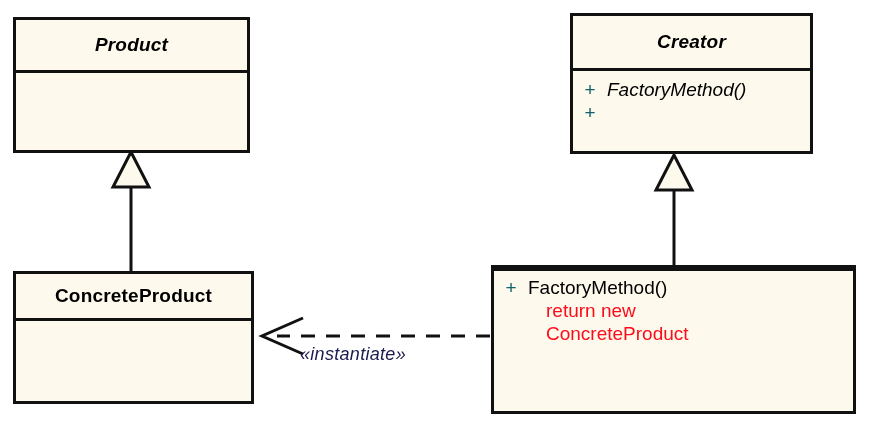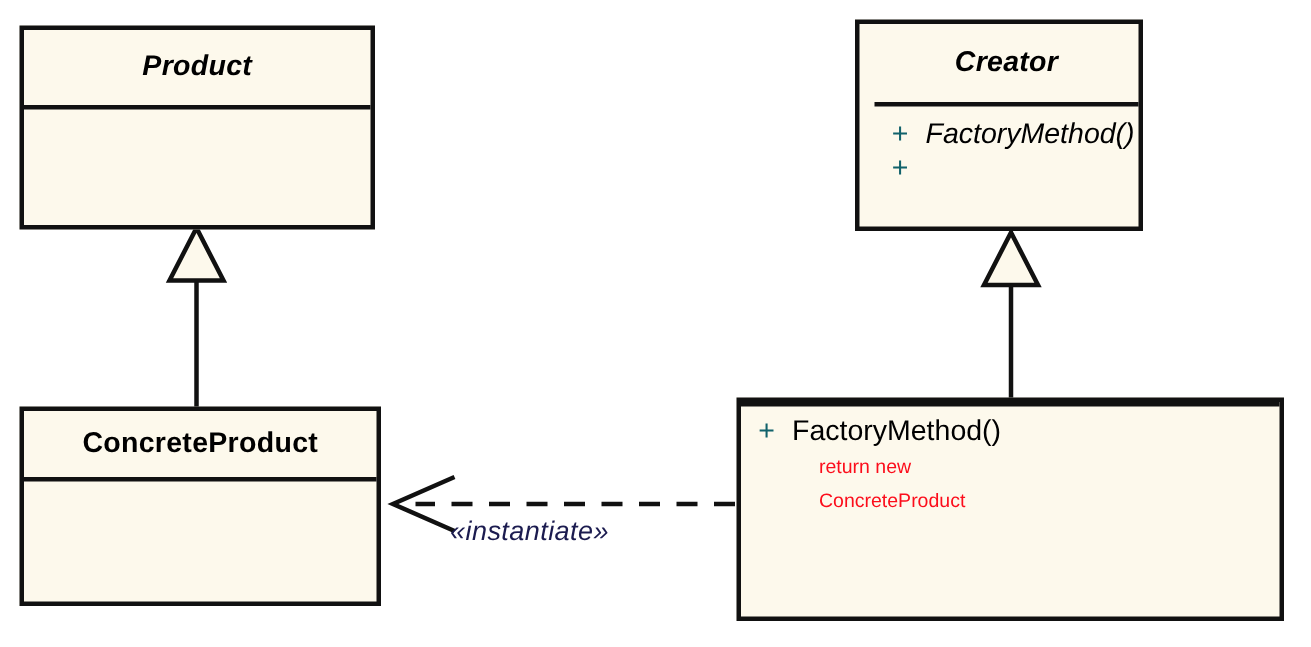--- a/index.html
+++ b/index.html
@@ -69,43 +69,42 @@
     font-weight: normal;
     flex: 0 0 auto;
   }
   .member .mname {
     color: #000000;
   }
   .member.abstract .mname {
     font-style: italic;
   }
   .code-line {
-    font-size: 13px;
+    font-size: 19px;
     line-height: 23px;
     color: #fc0d1b;
     white-space: nowrap;
     padding-left: 52px;
   }
 
   
   #product-class {
     left: 13px;
     top: 17px;
     width: 237px;
     height: 136px;
   }
   #product-class .uml-title { height: 50px; }
 
   
   #creator-class {
     left: 570px;
     top: 13px;
-    width: 192px;
+    width: 243px;
     height: 141px;
-    padding-left: 10px;
   }
   #creator-class .uml-title { height: 52px; }
   #creator-class .uml-body { padding-top: 7px; }
 
   
   #concreteproduct-class {
     left: 13px;
     top: 271px;
     width: 241px;
     height: 133px;

